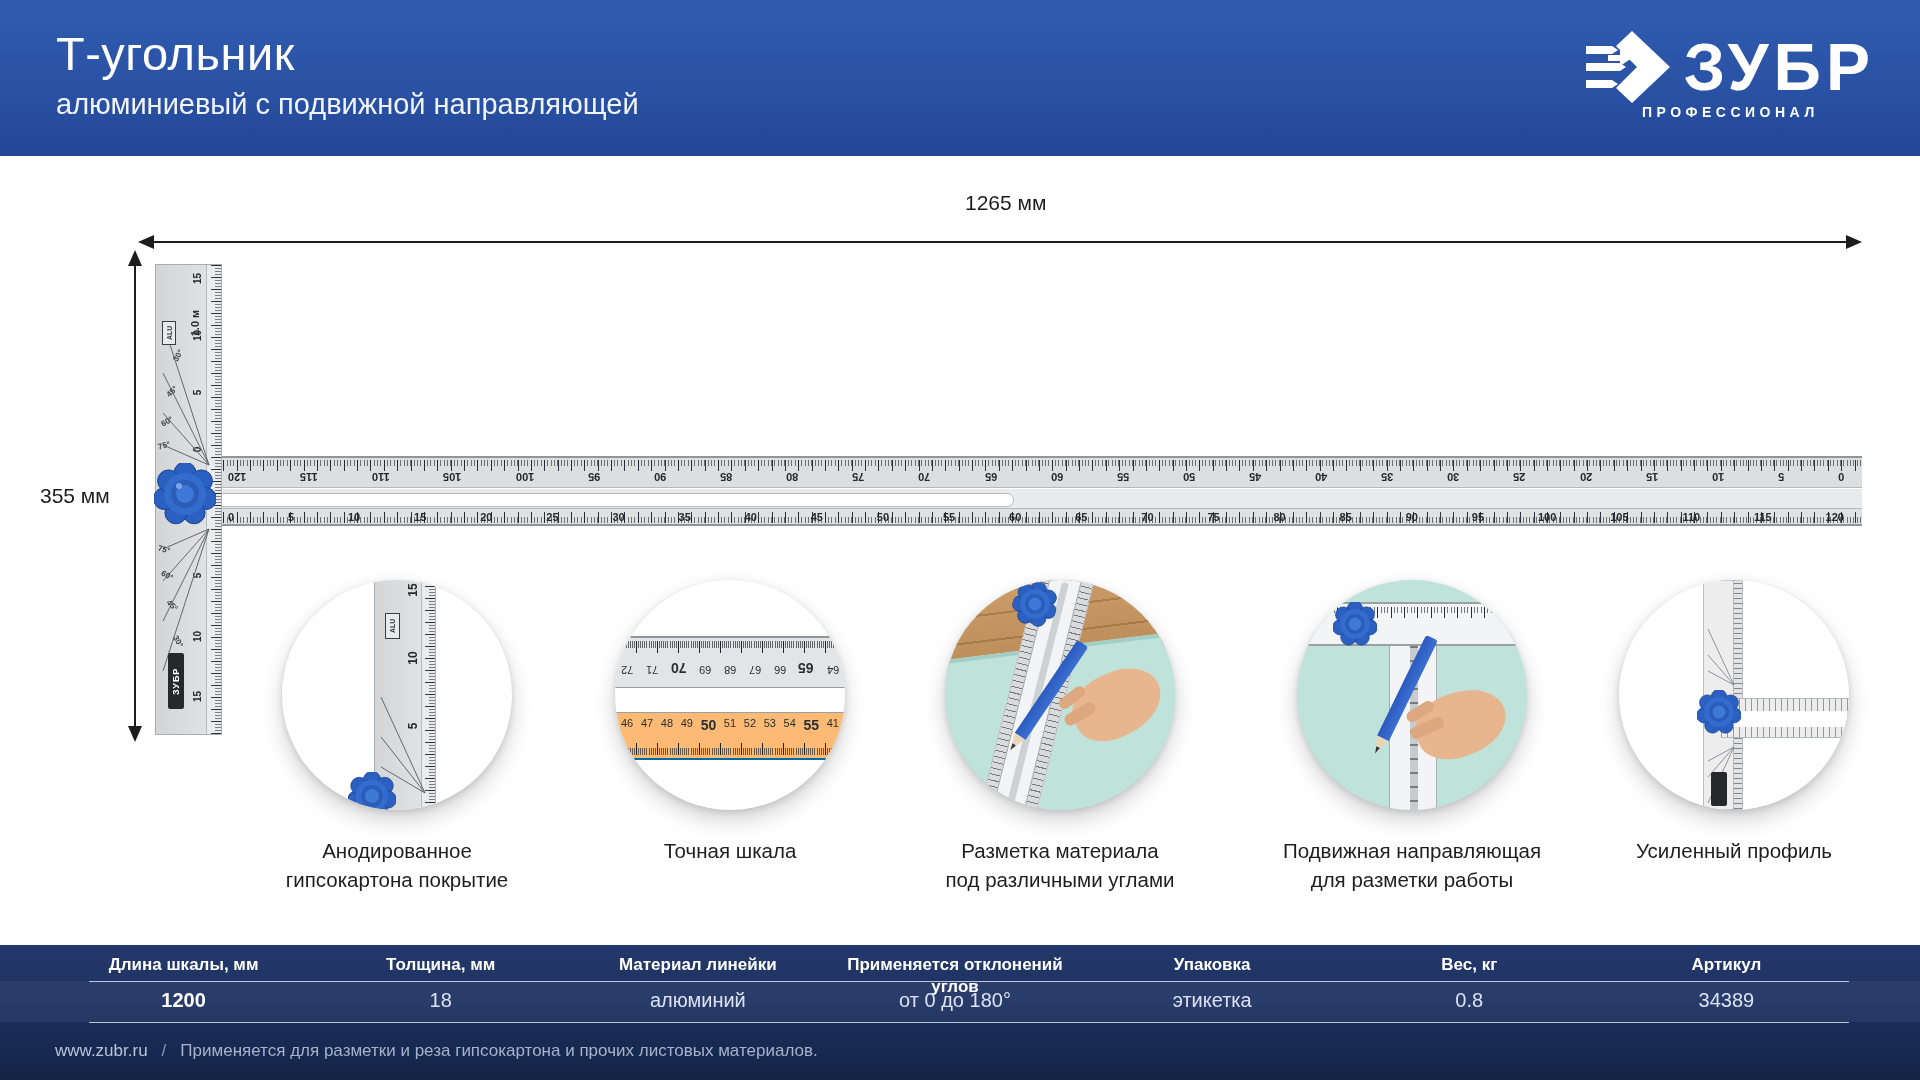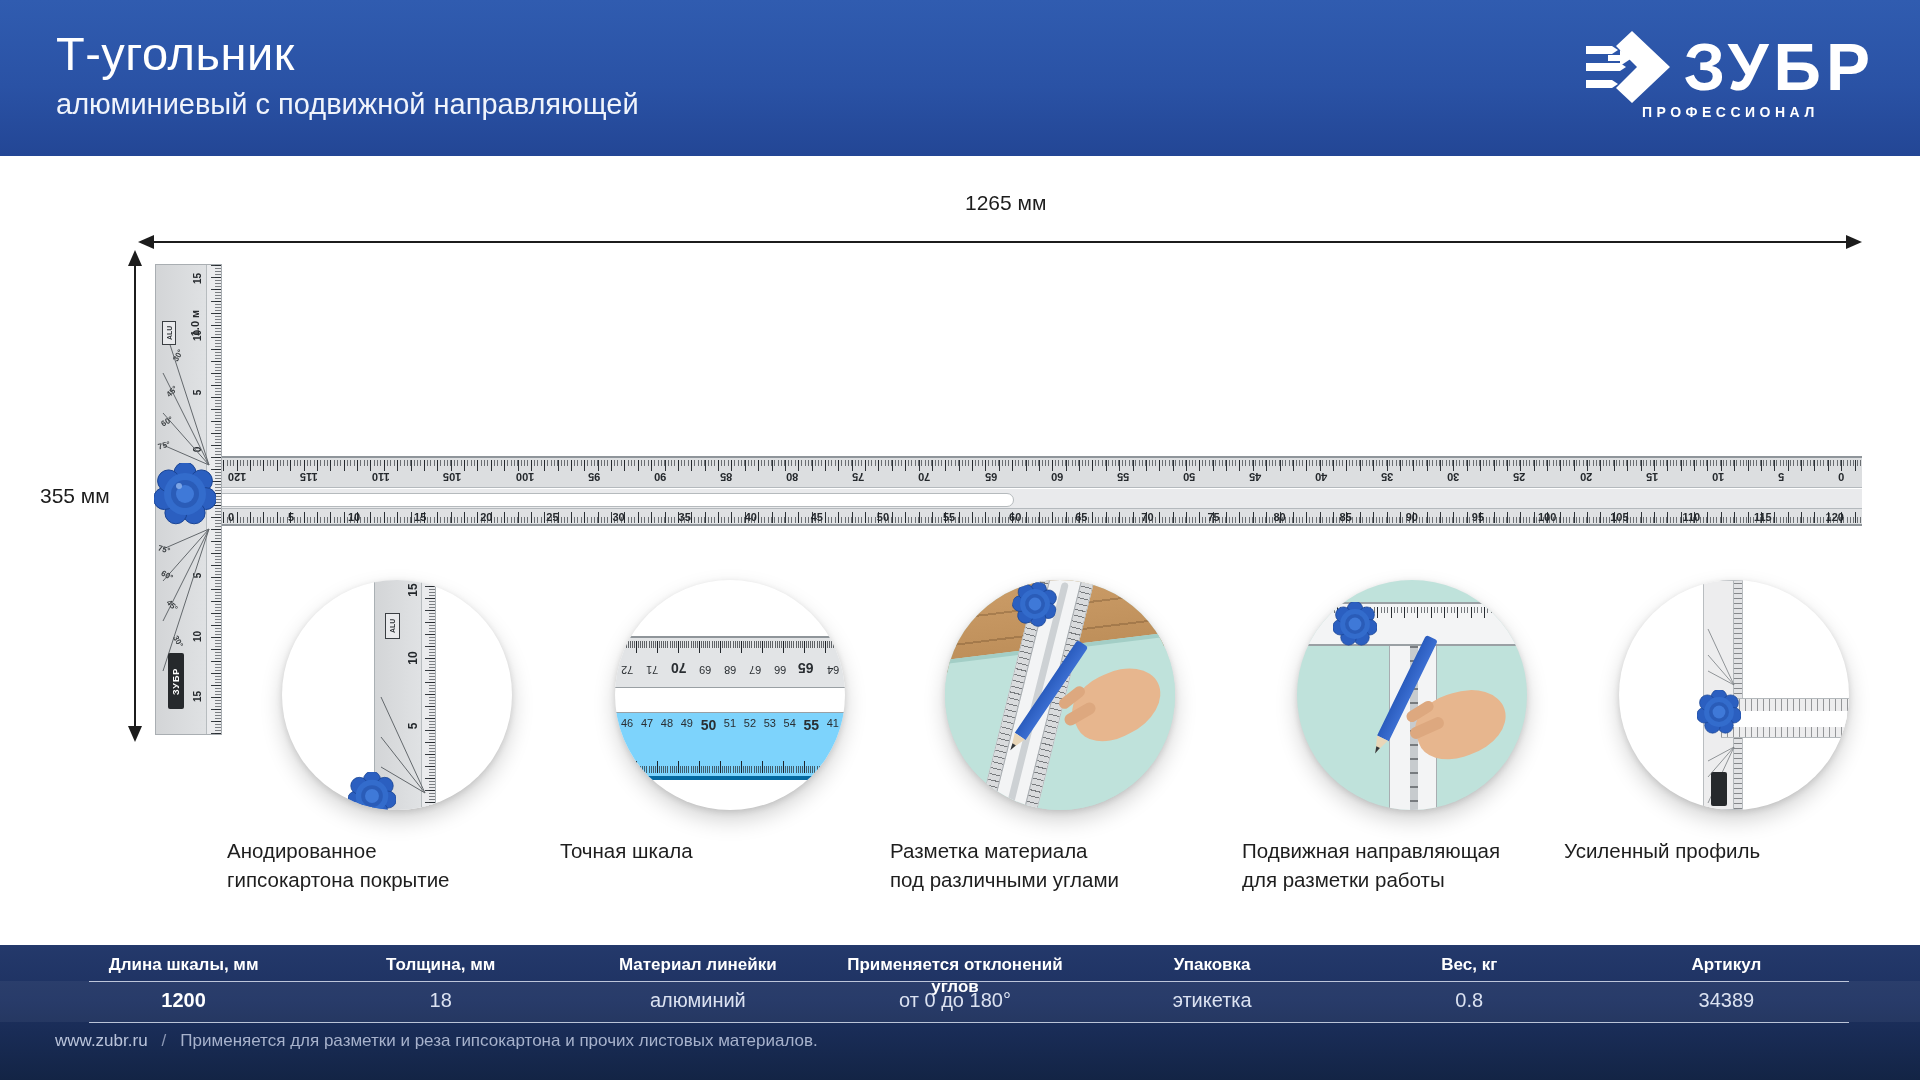--- a/index.html
+++ b/index.html
@@ -67,39 +67,39 @@
                writing-mode:vertical-rl; transform:rotate(180deg); background:#e9eaec; }
   .badge-10 { position:absolute; left:26px; top:52px; font-size:11px; font-weight:800; color:#26292c;
               transform:rotate(-90deg); white-space:nowrap; }
   .badge-brand { position:absolute; left:12px; top:388px; width:16px; height:56px; background:#26292c; color:#fff;
                  font-size:9px; font-weight:700; letter-spacing:1px; display:flex; align-items:center; justify-content:center;
                  writing-mode:vertical-rl; transform:rotate(180deg); border-radius:2px; }
 
   
   .circle { position:absolute; top:580px; width:230px; height:230px; border-radius:50%; background:#fff; overflow:hidden;
             box-shadow:0 10px 22px rgba(0,0,0,.18), 0 2px 6px rgba(0,0,0,.12); }
-  .caption { position:absolute; top:836px; width:340px; text-align:left; font-size:20.5px; color:#1e1e1e; line-height:1.42; }
+  .caption { position:absolute; top:836px; width:340px; text-align:center; font-size:20.5px; color:#1e1e1e; line-height:1.42; }
 
   
   .c1-ruler { position:absolute; left:92px; top:-4px; width:62px; height:240px;
               background:linear-gradient(90deg,#d3d5d7,#e4e6e8); border:1px solid #aab0b4; }
   .c1-ticks { position:absolute; right:0; top:0; bottom:0; width:14px; background:#eaebed; border-left:1px solid #b7bcbf; }
   .c1-nums { position:absolute; left:30px; top:6px; height:150px; width:16px; display:flex; flex-direction:column;
              justify-content:space-between; align-items:center; }
   .c1-nums span { font-size:12px; font-weight:700; color:#24282c; transform:rotate(-90deg); }
   .c1-knob { position:absolute; left:66px; top:192px; }
   .c1-badge { position:absolute; left:10px; top:36px; width:15px; height:26px; border:1px solid #3a3e42; background:#e9eaec;
               color:#2b2f33; font-size:7px; font-weight:700; display:flex; align-items:center; justify-content:center;
               writing-mode:vertical-rl; transform:rotate(180deg); }
 
   
   .c2-top { position:absolute; left:0; top:56px; width:230px; height:52px; background:#e2e4e6;
             border-top:2px solid #8f959a; border-bottom:1px solid #9aa0a4; }
-  .c2-bot { position:absolute; left:0; top:132px; width:230px; height:68px; background:#7dd3fc;
-            border-top:1px solid #9aa0a4; border-bottom:4px solid #0369a1; }
+  .c2-bot { position:absolute; left:0; top:132px; width:230px; height:48px; background:#fdba74;
+            border-top:1px solid #9aa0a4; border-bottom:2px solid #0369a1; }
   .c2-numrow { position:absolute; left:0; right:0; display:flex; justify-content:space-between; padding:0 6px; }
   .c2-top .c2-numrow { top:22px; }
   .c2-bot .c2-numrow { top:4px; }
   .c2-numrow span { font-size:11px; color:#2a2e32; }
   .c2-numrow span.b { font-weight:800; font-size:14px; }
   .c2-numrow span.flip { transform:rotate(180deg); }
   .c2-tkf { position:absolute; left:0; right:0; height:7px;
             background:repeating-linear-gradient(90deg, rgba(40,44,48,.7) 0 1px, transparent 1px 2.1px); }
   .c2-tkc { position:absolute; left:0; right:0; height:12px;
             background:repeating-linear-gradient(90deg, rgba(25,30,35,.95) 0 1.4px, transparent 1.4px 21px); }
@@ -162,21 +162,21 @@
   .spec-band { position:absolute; left:0; top:945px; width:1920px; height:135px;
                background:linear-gradient(180deg,#24396b 0%, #1d3161 42%, #132445 100%); }
   .spec-rowbg { position:absolute; left:0; top:36px; width:1920px; height:41px; background:rgba(255,255,255,.05); }
   .spec-line { position:absolute; left:89px; width:1760px; height:1px; background:rgba(226,233,246,.8); }
   .spec-line.l1 { top:36px; } .spec-line.l2 { top:77px; }
   .spec-grid { position:absolute; left:55px; top:0; width:1800px; display:flex; }
   .spec-col { flex:1 1 0; text-align:center; }
   .spec-col .lbl { display:block; margin-top:9px; height:27px; line-height:22px; font-size:17px; font-weight:700; color:#fff; }
   .spec-col .val { display:block; margin-top:8px; font-size:20px; color:#dbe2f1; }
   .spec-col .val.strong { font-weight:800; color:#fff; }
-  .band-footer { position:absolute; left:55px; top:86px; font-size:17px; color:#a7b2cc; }
+  .band-footer { position:absolute; left:55px; top:96px; font-size:17px; color:#a7b2cc; }
   .band-footer .site { color:#b9c3da; }
   .band-footer .sep { margin:0 14px; color:#8b97b4; }
 </style>
 </head>
 <body>
 
 <div class="page">
 
   <div class="header">
     <div class="title">Т-угольник</div>

